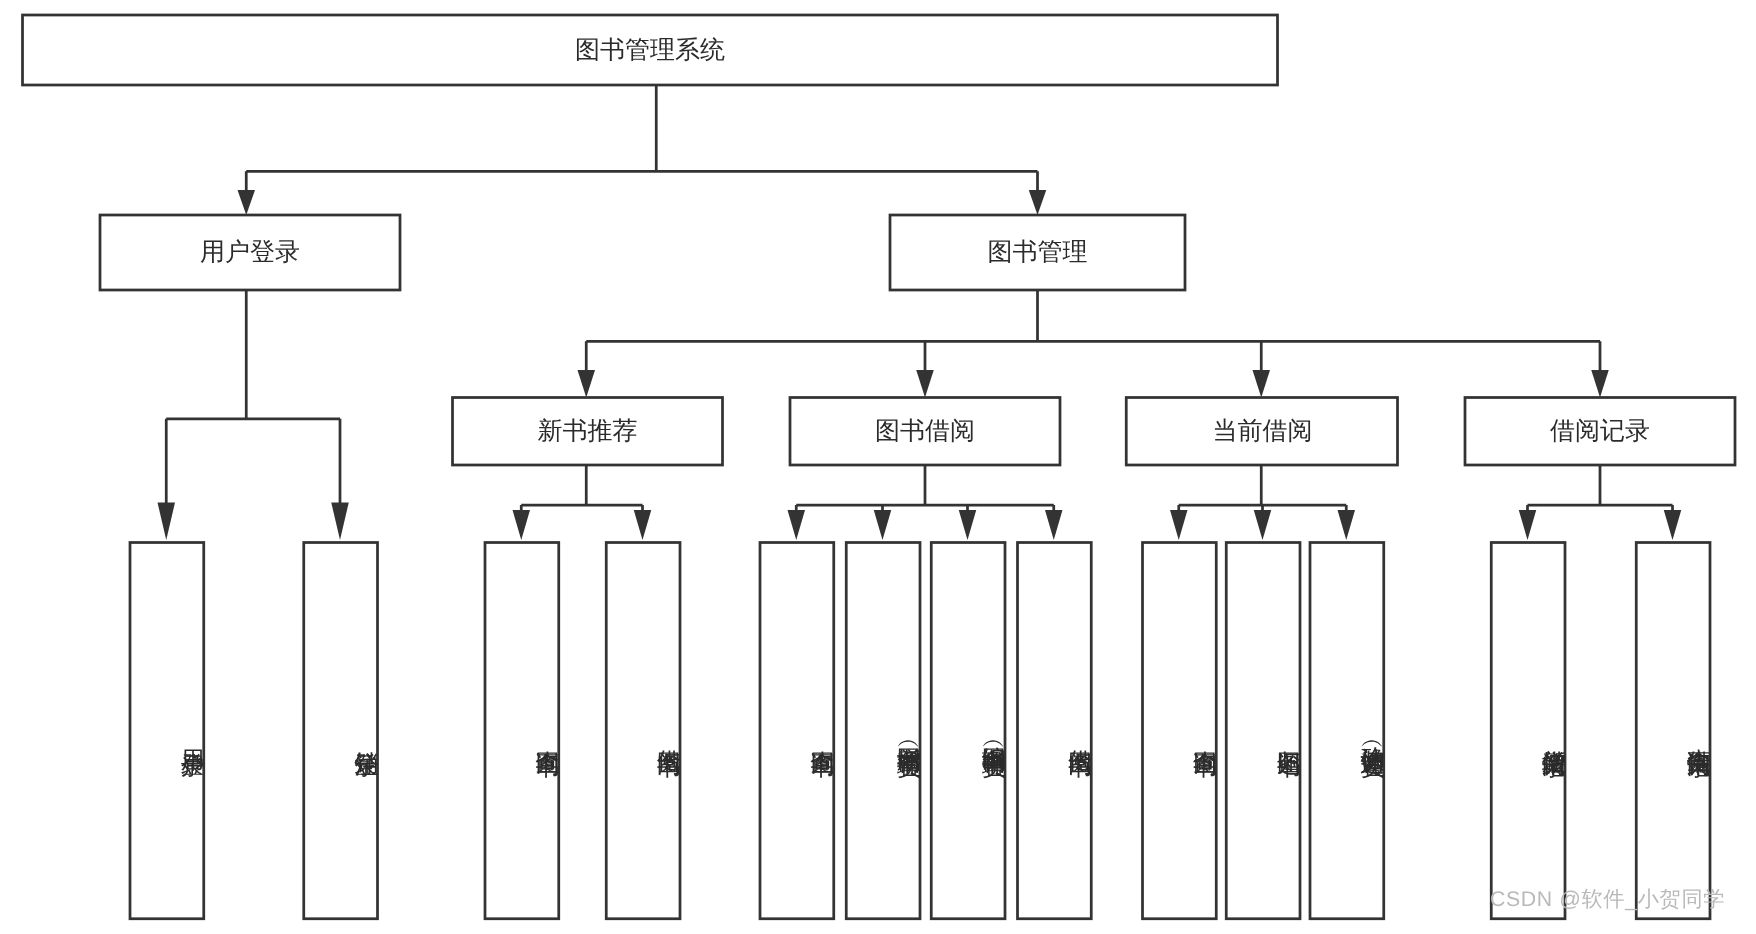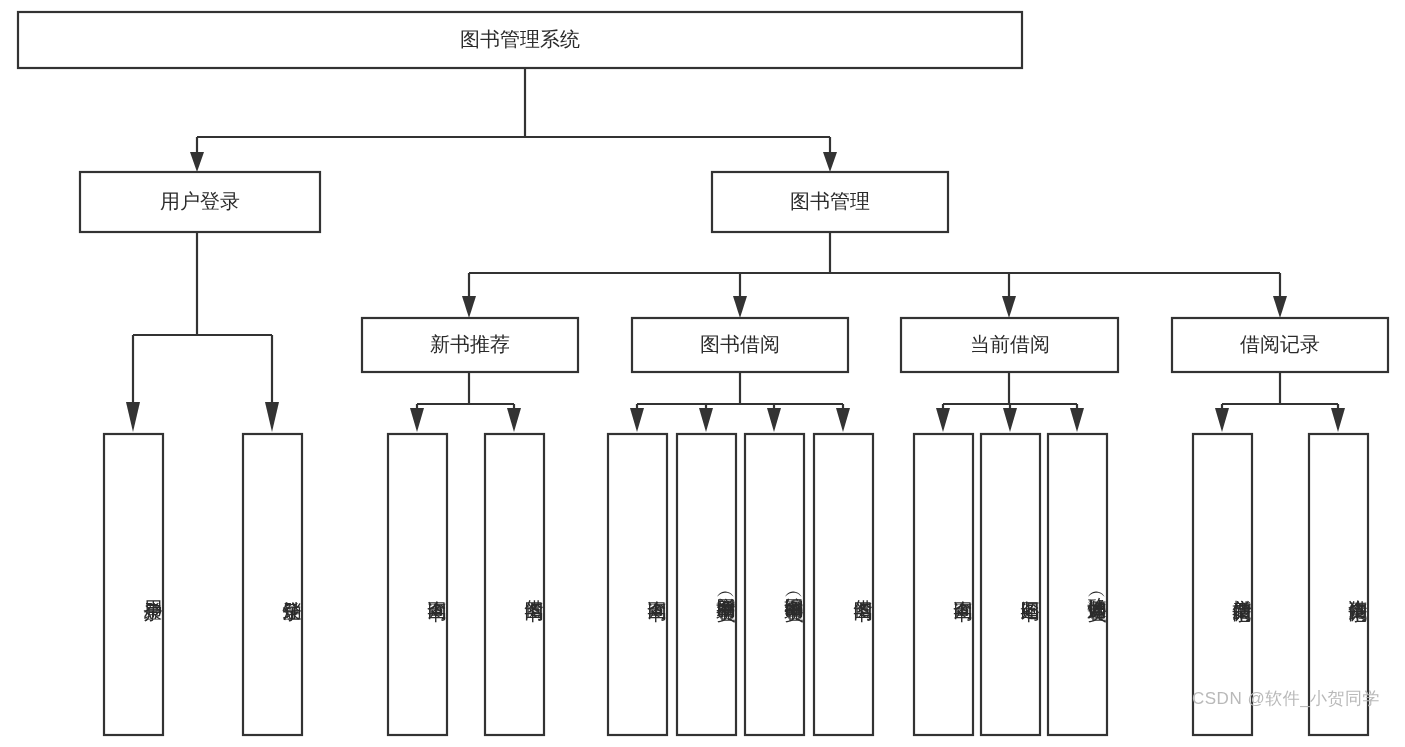--- a/index.html
+++ b/index.html
@@ -196,15 +196,15 @@
   <div class="node-label-v" style="left:745px; top:440px; width:59px; height:292px;">编辑图书（管理员）</div>
   <div class="node-label-v" style="left:814px; top:444px; width:59px; height:285px;">借阅图书</div>
 
   <div class="node-label-v" style="left:914px; top:444px; width:59px; height:285px;">查询图书</div>
   <div class="node-label-v" style="left:981px; top:444px; width:59px; height:285px;">归还图书</div>
   <div class="node-label-v" style="left:1048px; top:440px; width:59px; height:292px;">确认归还（管理员）</div>
 
   <div class="node-label-v" style="left:1193px; top:444px; width:59px; height:285px;">新增借阅记录</div>
   <div class="node-label-v" style="left:1309px; top:444px; width:59px; height:285px;">查询借阅记录</div>
 
-  <div class="watermark" style="left:1192px; top:687px;">CSDN @软件_小贺同学</div>
+  <div class="watermark" style="left:1192px; top:708px;">CSDN @软件_小贺同学</div>
 
 </div>
 
 </body></html>

